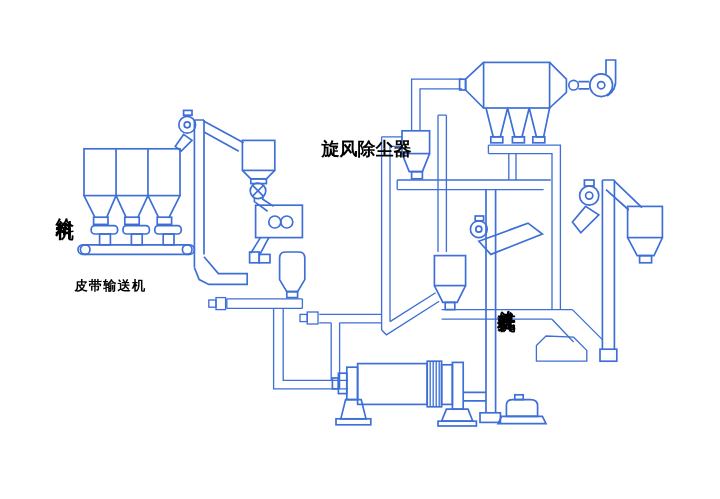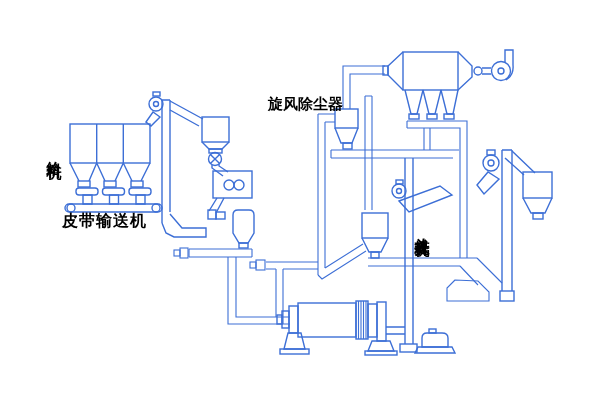--- a/index.html
+++ b/index.html
@@ -1,24 +1,24 @@
 <!DOCTYPE html>
 <html><head>
 <meta charset="utf-8">
 <style>
   html,body { margin:0; padding:0; background:#fff; }
   .stage { position:relative; width:600px; height:416px; background:#ffffff; overflow:hidden;
            font-family:"DejaVu Sans","Liberation Sans",sans-serif; }
   svg.flow { position:absolute; left:0; top:0; }
   svg.flow * { fill:none; stroke:#3d6fd6; stroke-width:1.4; stroke-linecap:butt; stroke-linejoin:miter; }
   svg.flow .thin * , svg.flow .thin { stroke-width:1.1; }
-  .lbl { position:absolute; color:#000; font-weight:bold; white-space:nowrap; }
+  .lbl { position:absolute; color:#000; font-weight:bold; white-space:nowrap;margin-top:20px; }
   .lbl.vert { writing-mode:vertical-rl; text-orientation:upright; }
   #lbl-feeder   { left:44px;  top:149px; font-size:15px; letter-spacing:2px; }
-  #lbl-belt     { left:62px;  top:211px; font-size:16px; letter-spacing:1px; }
+  #lbl-belt     { left:62px;  top:211px; font-size:11px; letter-spacing:1px; }
   #lbl-cyclone  { left:268px; top:95px;  font-size:15px; }
   #lbl-screw    { left:338px; top:267px; font-size:14px; }
   #lbl-elevator { left:412px; top:226px; font-size:15px; letter-spacing:1px; }
 </style>
 </head>
 <body>
 
 <div class="stage">
 
   <svg class="flow" width="600" height="416" viewBox="0 0 600 416">

